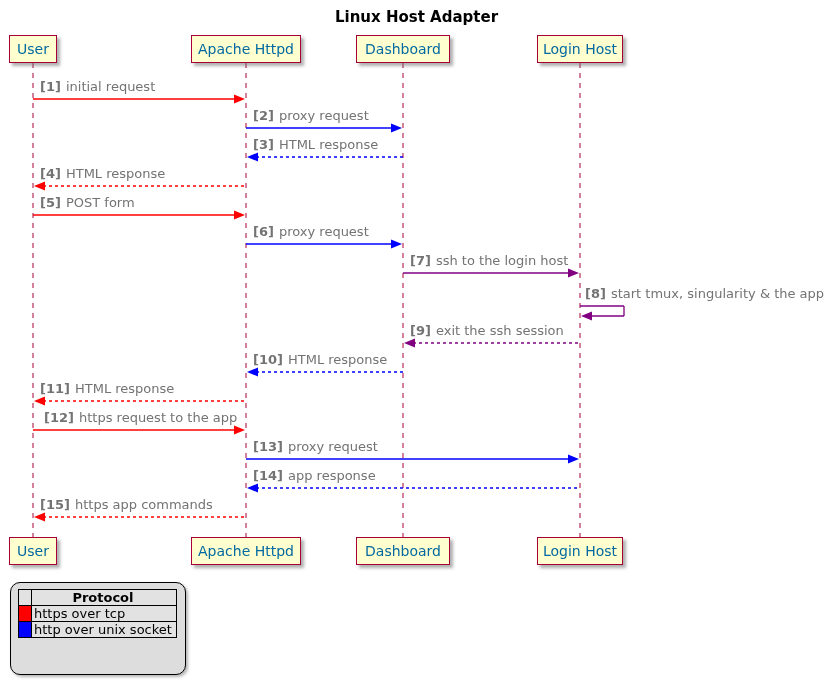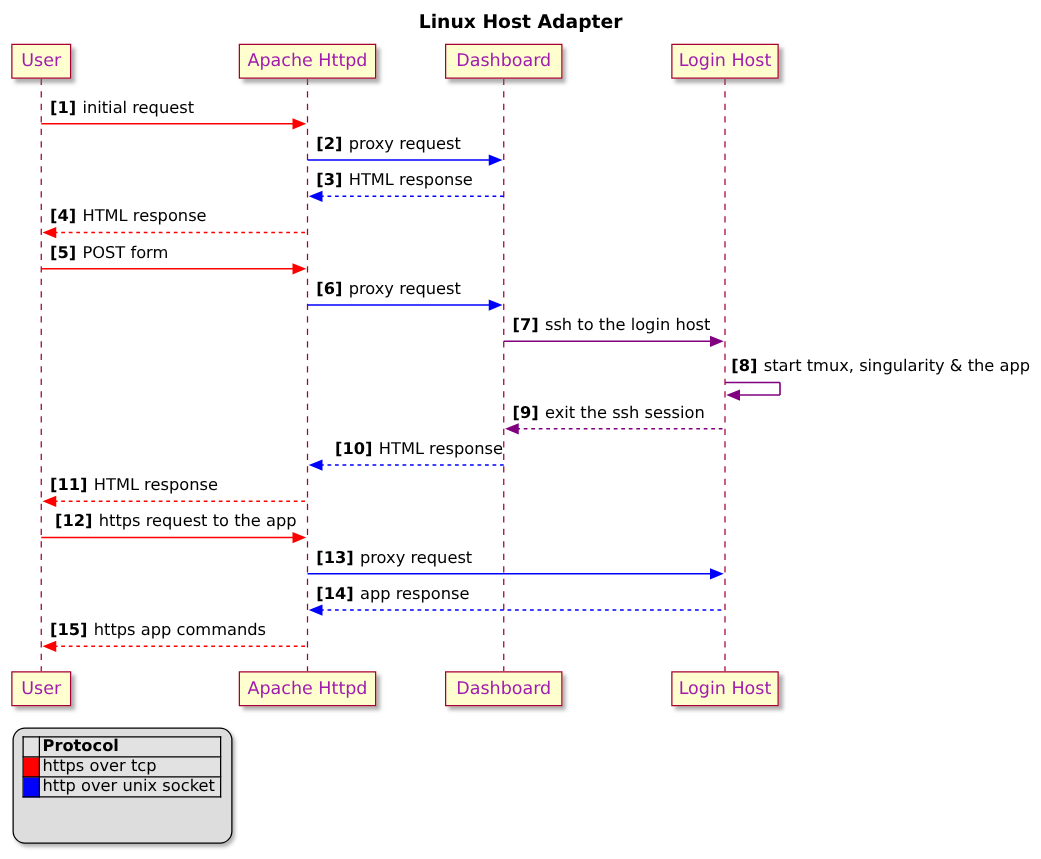--- a/index.html
+++ b/index.html
@@ -34,29 +34,29 @@
     position: absolute;
     height: 28px;
     box-sizing: border-box;
     background: #FEFECE;
     border: 1.5px solid #A80036;
     box-shadow: 3px 3px 3px rgba(110,110,110,0.55);
     display: flex;
     align-items: center;
     justify-content: center;
     font-size: 14px;
-    color: #a21caf;
+    color: #0369a1;
     white-space: nowrap;
   }
   .msg-label {
     position: absolute;
     height: 16px;
     line-height: 16px;
     font-size: 13px;
-    color: #000000;
+    color: #737373;
     white-space: nowrap;
   }
   .msg-num {
     font-weight: bold;
     margin-right: 5px;
   }
   #legend {
     position: absolute;
     left: 10px;
     top: 582px;
@@ -83,20 +83,21 @@
     padding: 0 4px 0 2px;
     white-space: nowrap;
   }
   #legend td.swatch {
     width: 12px;
     min-width: 12px;
     padding: 0;
   }
   #legend td.hdr {
     font-weight: bold;
+    text-align: center;
   }
 </style>
 </head>
 <body>
 
 <div id="canvas">
   <svg id="svg-layer" width="833" height="687" xmlns="http://www.w3.org/2000/svg">
       <line x1="33" y1="63" x2="33" y2="537" stroke="#A80036" stroke-width="1" stroke-dasharray="5,5"></line>
       <line x1="246" y1="63" x2="246" y2="537" stroke="#A80036" stroke-width="1" stroke-dasharray="5,5"></line>
       <line x1="403" y1="63" x2="403" y2="537" stroke="#A80036" stroke-width="1" stroke-dasharray="5,5"></line>
@@ -148,21 +149,21 @@
   <div id="labels-layer">
       <div class="msg-label" style="left: 40px; top: 79px;"><span class="msg-num">[1]</span><span>initial request</span></div>
       <div class="msg-label" style="left: 253px; top: 108px;"><span class="msg-num">[2]</span><span>proxy request</span></div>
       <div class="msg-label" style="left: 253px; top: 137px;"><span class="msg-num">[3]</span><span>HTML response</span></div>
       <div class="msg-label" style="left: 40px; top: 166px; text-align: center;"><span class="msg-num">[4]</span><span>HTML response</span></div>
       <div class="msg-label" style="left: 40px; top: 195px;"><span class="msg-num">[5]</span><span>POST form</span></div>
       <div class="msg-label" style="left: 253px; top: 224px;"><span class="msg-num">[6]</span><span>proxy request</span></div>
       <div class="msg-label" style="left: 410px; top: 253px;"><span class="msg-num">[7]</span><span>ssh to the login host</span></div>
       <div class="msg-label" style="left: 585px; top: 286px;"><span class="msg-num">[8]</span><span>start tmux, singularity &amp; the app</span></div>
       <div class="msg-label" style="left: 410px; top: 323px;"><span class="msg-num">[9]</span><span>exit the ssh session</span></div>
-      <div class="msg-label" style="left: 268px; top: 352px;"><span class="msg-num">[10]</span><span>HTML response</span></div>
+      <div class="msg-label" style="left: 253px; top: 352px;"><span class="msg-num">[10]</span><span>HTML response</span></div>
       <div class="msg-label" style="left: 40px; top: 381px;"><span class="msg-num">[11]</span><span>HTML response</span></div>
       <div class="msg-label" style="left: 44px; top: 410px;"><span class="msg-num">[12]</span><span>https request to the app</span></div>
       <div class="msg-label" style="left: 253px; top: 439px;"><span class="msg-num">[13]</span><span>proxy request</span></div>
       <div class="msg-label" style="left: 253px; top: 468px;"><span class="msg-num">[14]</span><span>app response</span></div>
       <div class="msg-label" style="left: 40px; top: 497px;"><span class="msg-num">[15]</span><span>https app commands</span></div>
     </div>
   <div id="legend">
     <table>
       <tbody id="legend-body">
           <tr>

